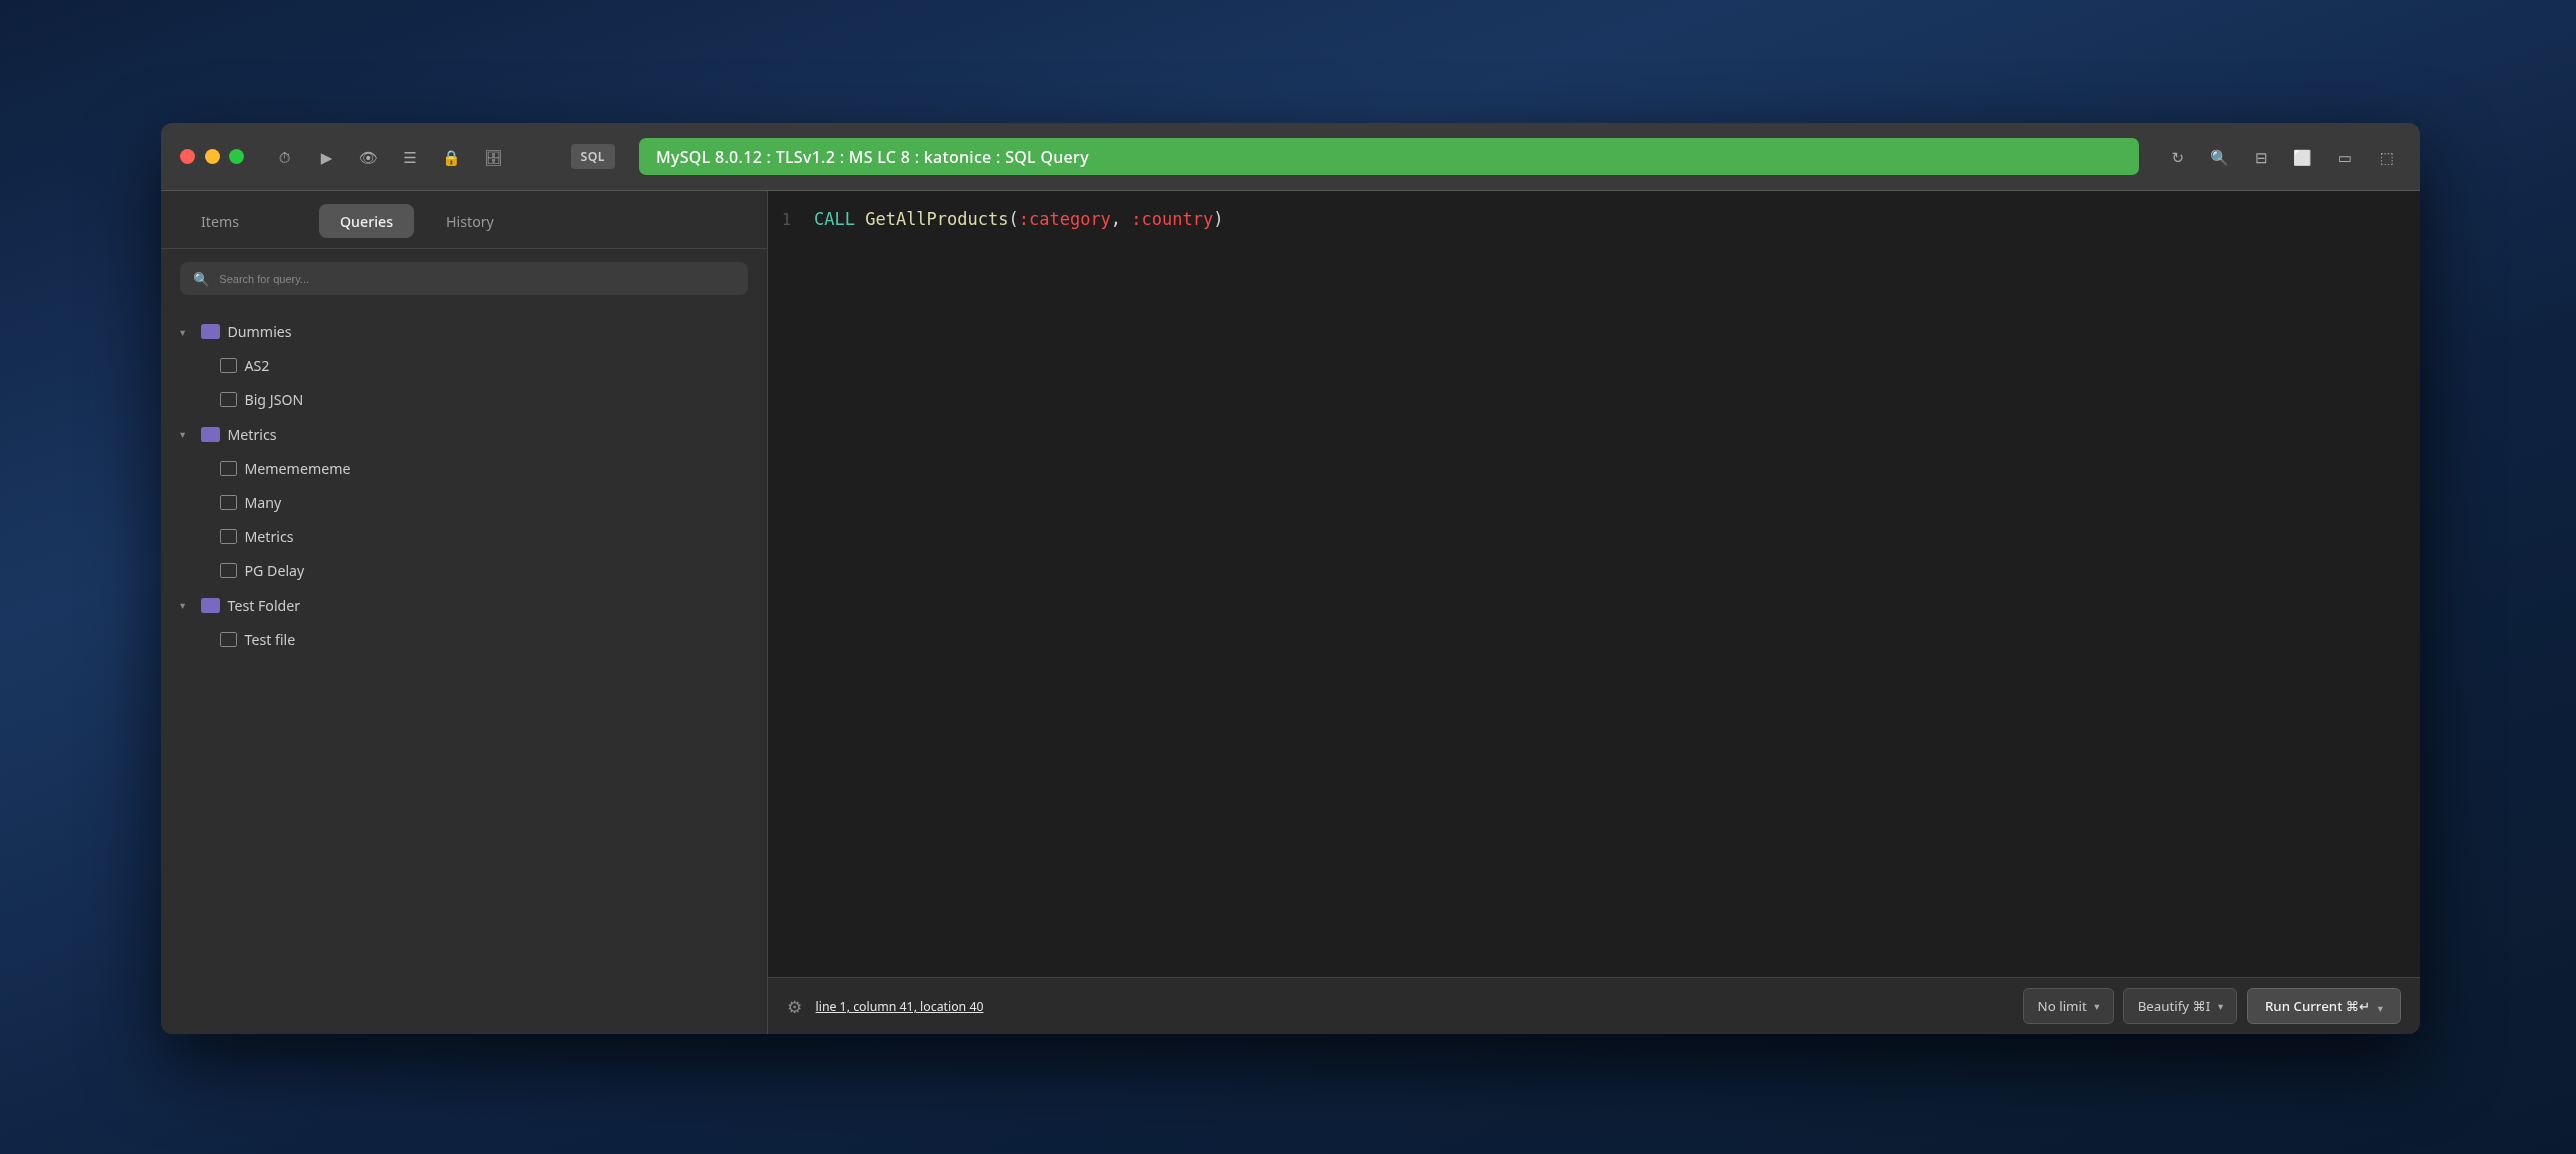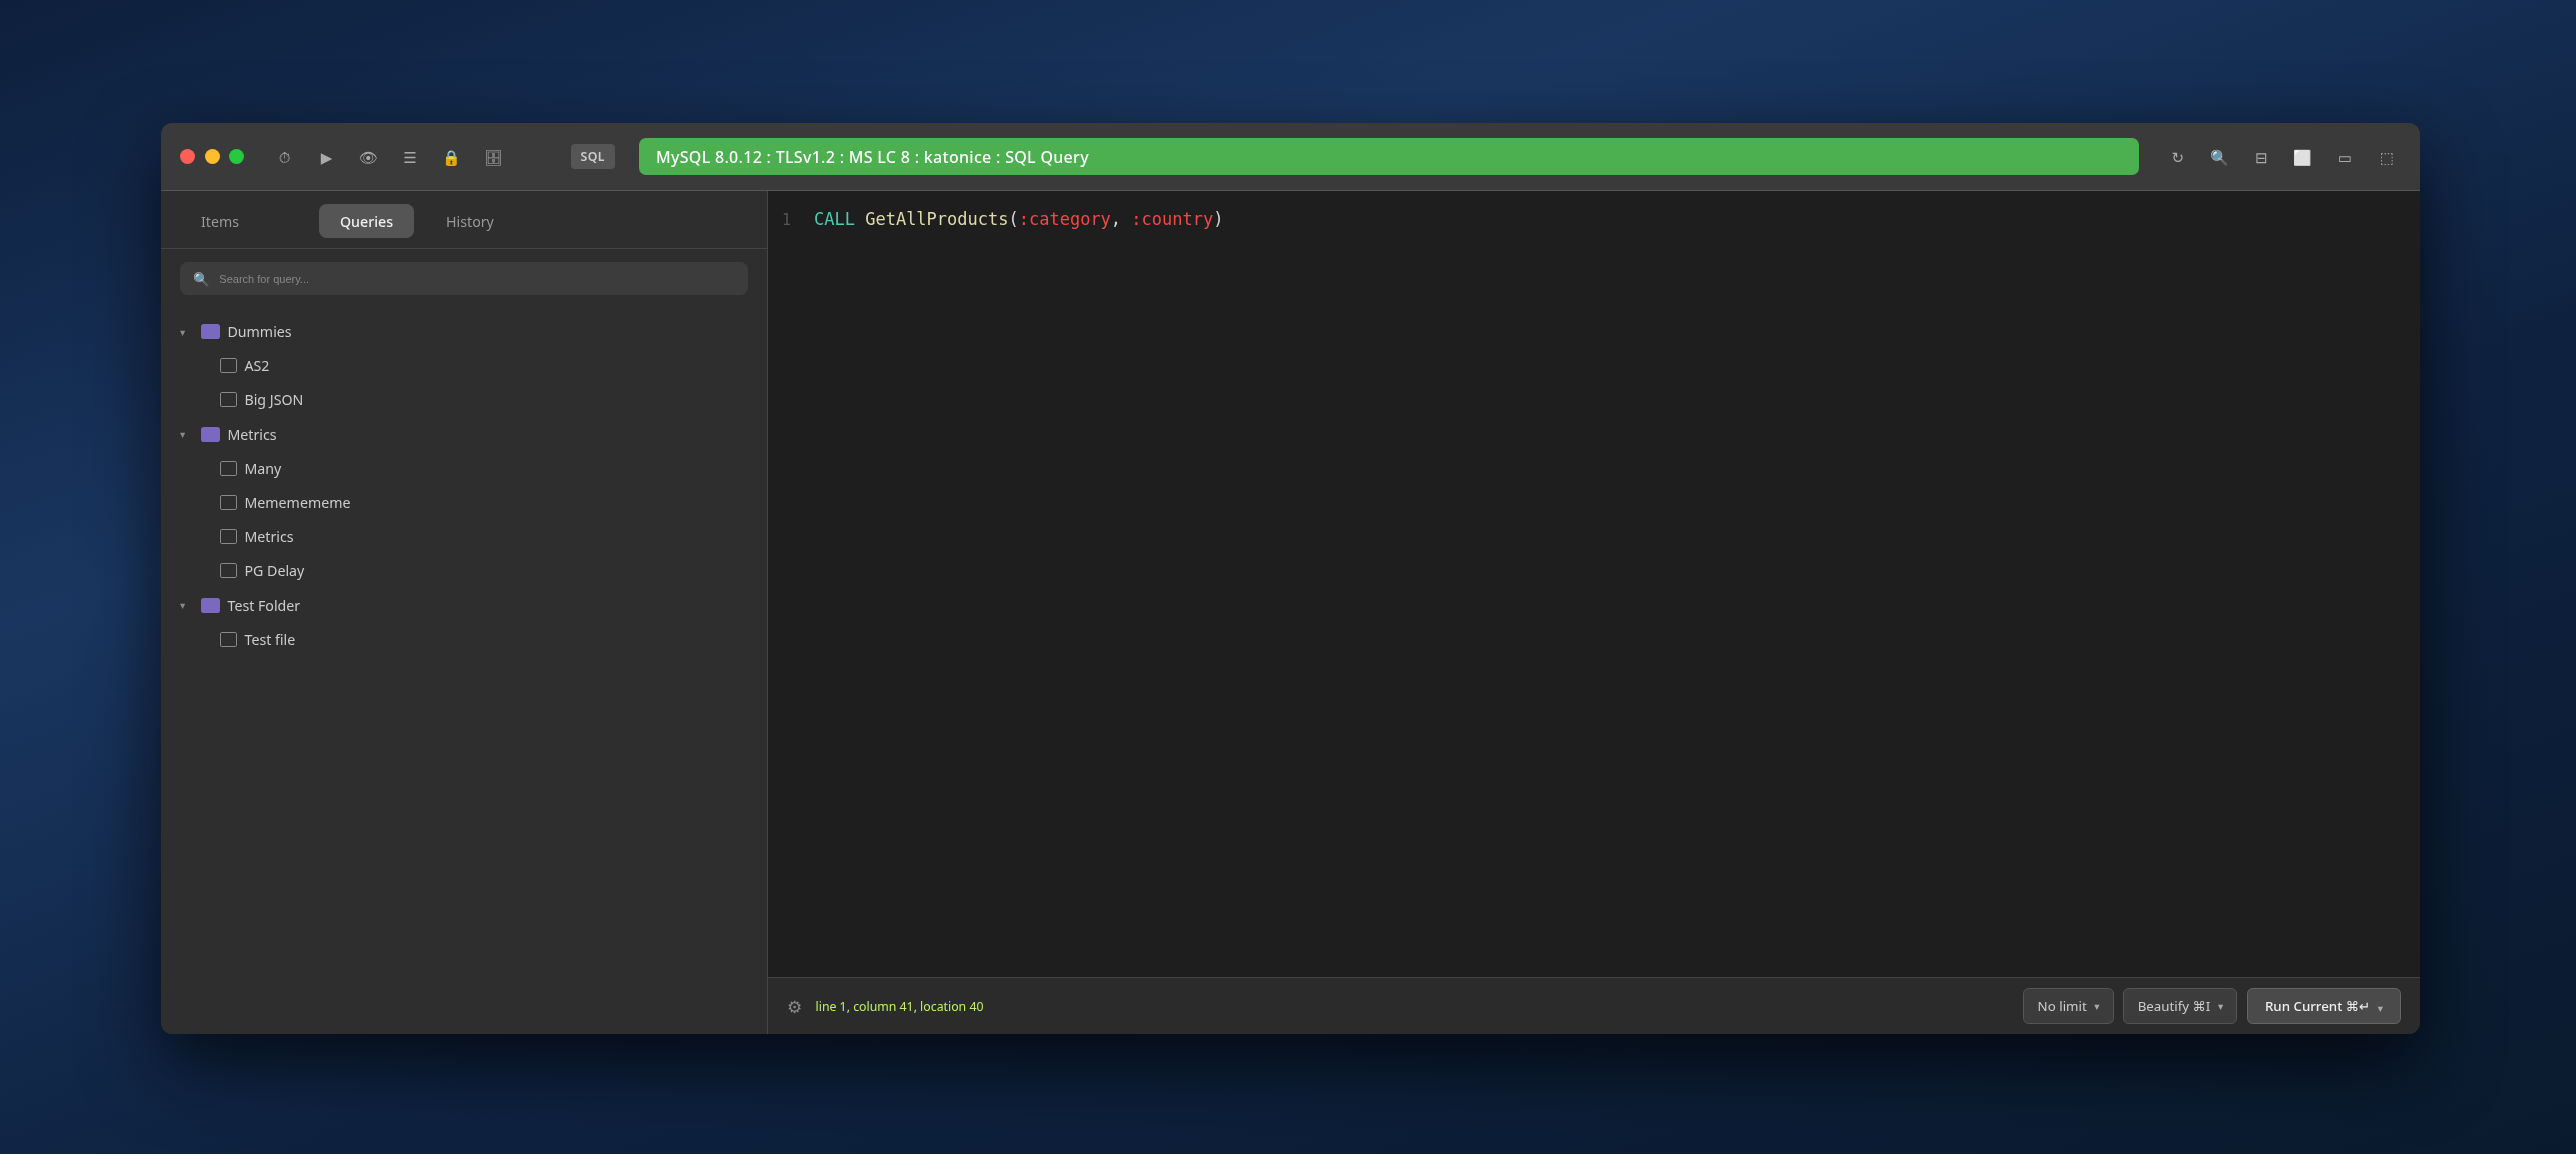--- a/index.html
+++ b/index.html
@@ -280,23 +280,24 @@
 
     .settings-icon-btn {
       color: #888;
       font-size: 17px;
       cursor: pointer;
       display: flex;
       align-items: center;
     }
 
     .status-text {
-      color: #bef264;
+      color: #e5e5e5;
       font-size: 12.3px;
       flex: 1;
+      text-decoration: underline;
     }
 
     .bottom-controls {
       display: flex;
       gap: 9.5px;
       align-items: center;
     }
 
     .dropdown-btn {
       background: #3c3c3c;
@@ -404,27 +405,27 @@
 
         <div class="tree-item folder">
           <span class="chevron-icon">▾</span>
           <span class="folder-icon"></span>
           <span>Metrics</span>
         </div>
 
         <div class="tree-item depth1">
           <span class="chevron-icon"></span>
           <span class="file-icon"></span>
+          <span>Mememememe</span>
+        </div>
+
+        <div class="tree-item depth1">
+          <span class="chevron-icon"></span>
+          <span class="file-icon"></span>
           <span>Many</span>
-        </div>
-
-        <div class="tree-item depth1">
-          <span class="chevron-icon"></span>
-          <span class="file-icon"></span>
-          <span>Mememememe</span>
         </div>
 
         <div class="tree-item depth1">
           <span class="chevron-icon"></span>
           <span class="file-icon"></span>
           <span>Metrics</span>
         </div>
 
         <div class="tree-item depth1">
           <span class="chevron-icon"></span>

